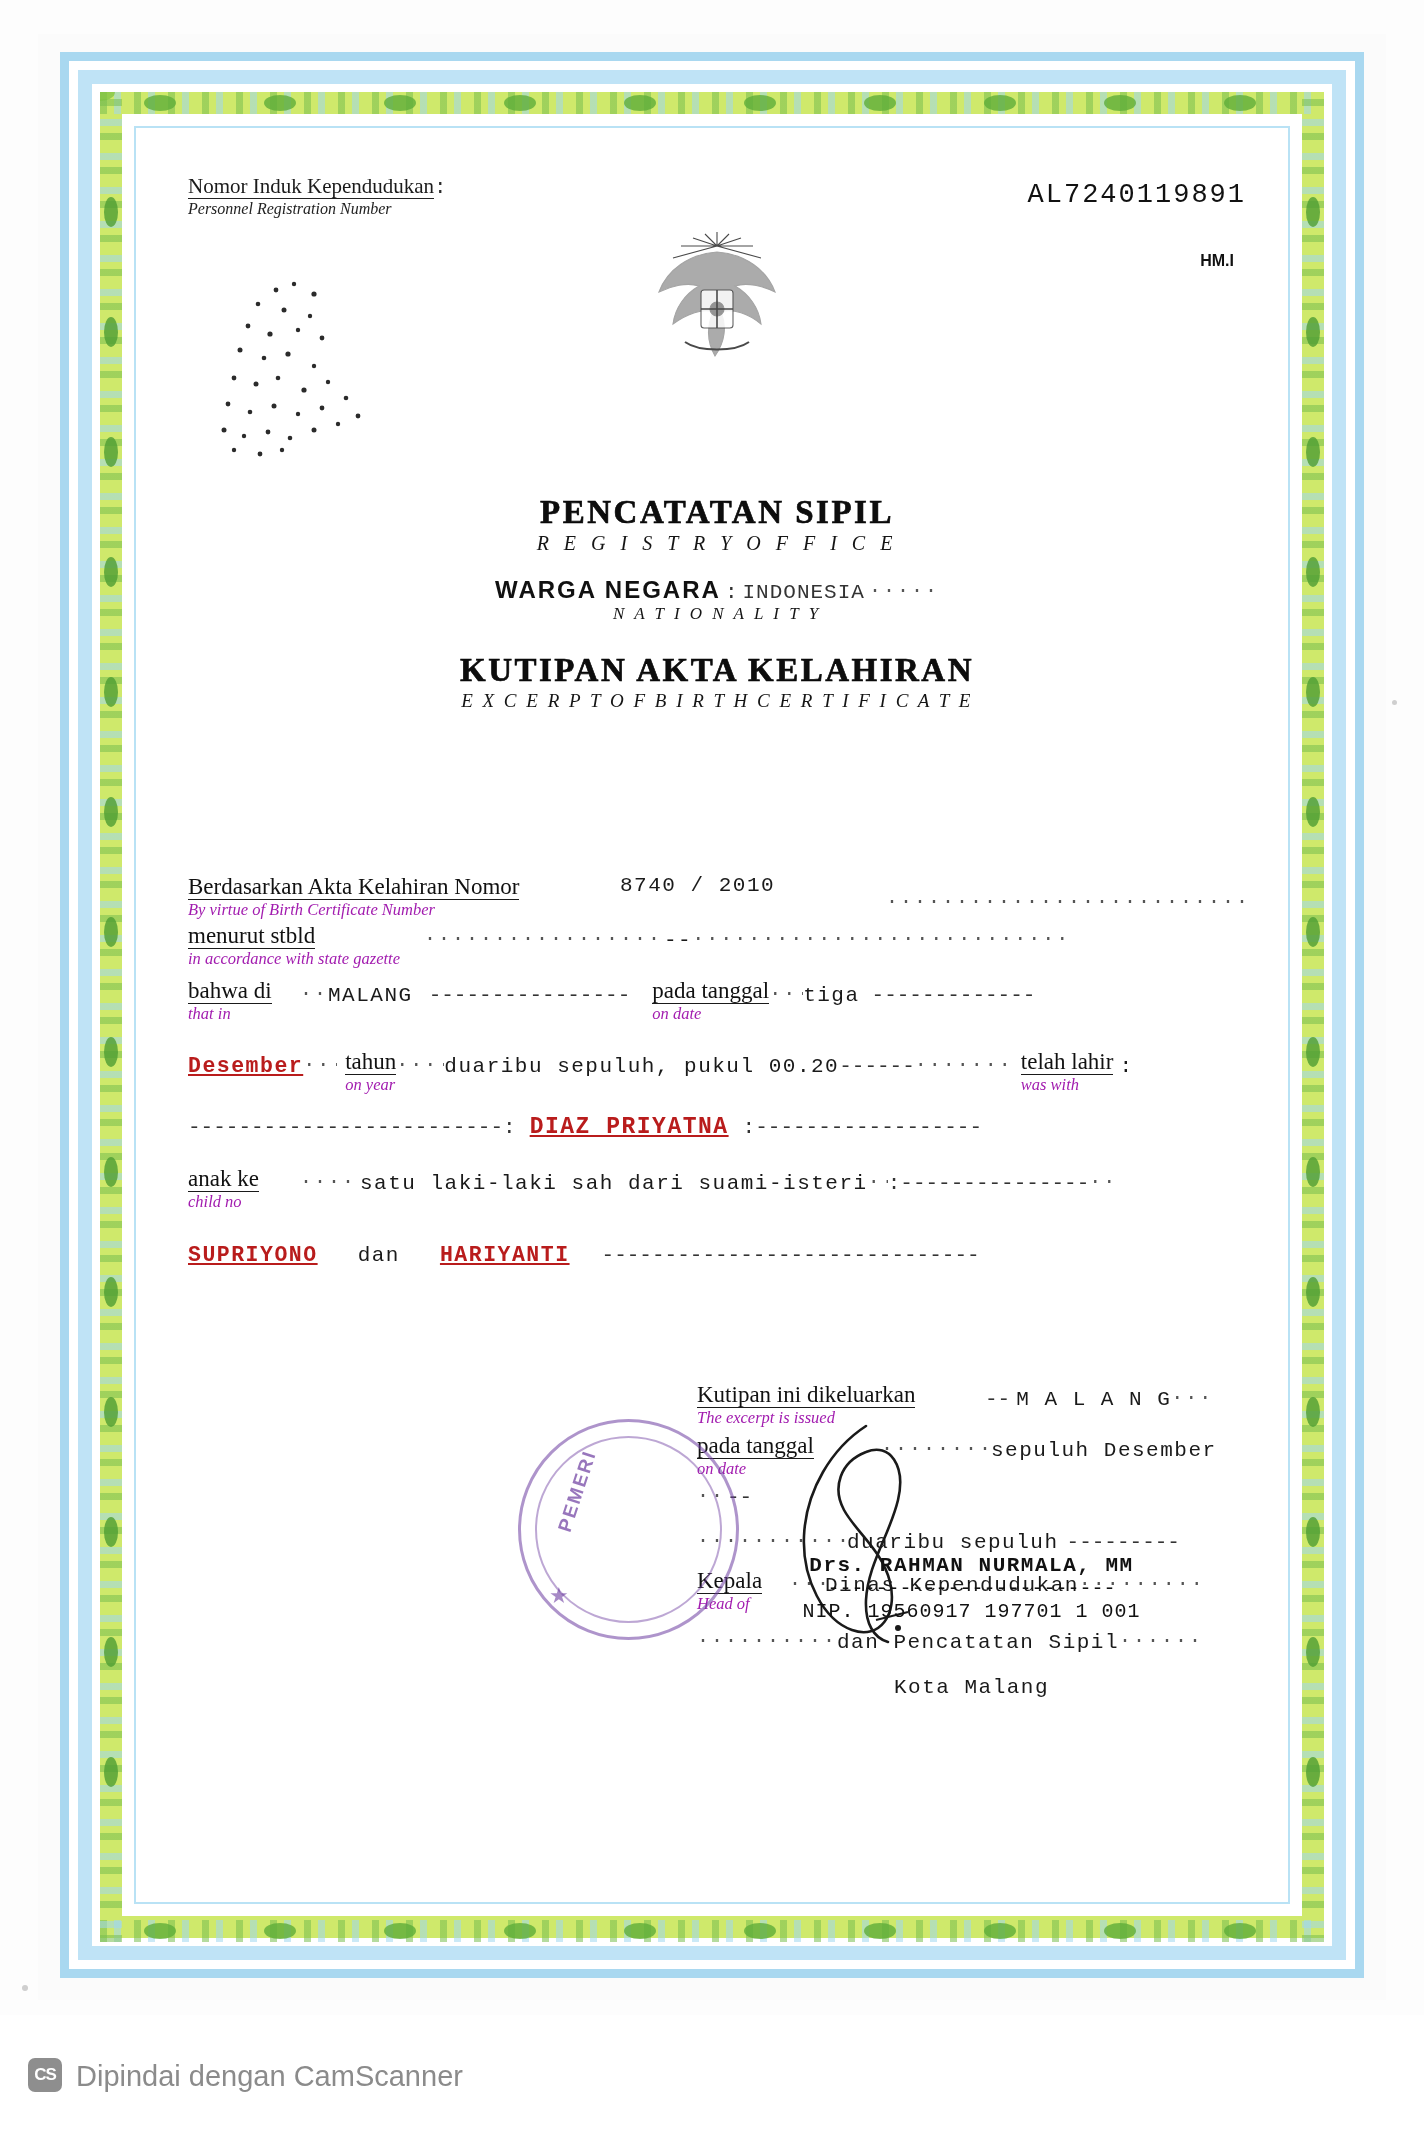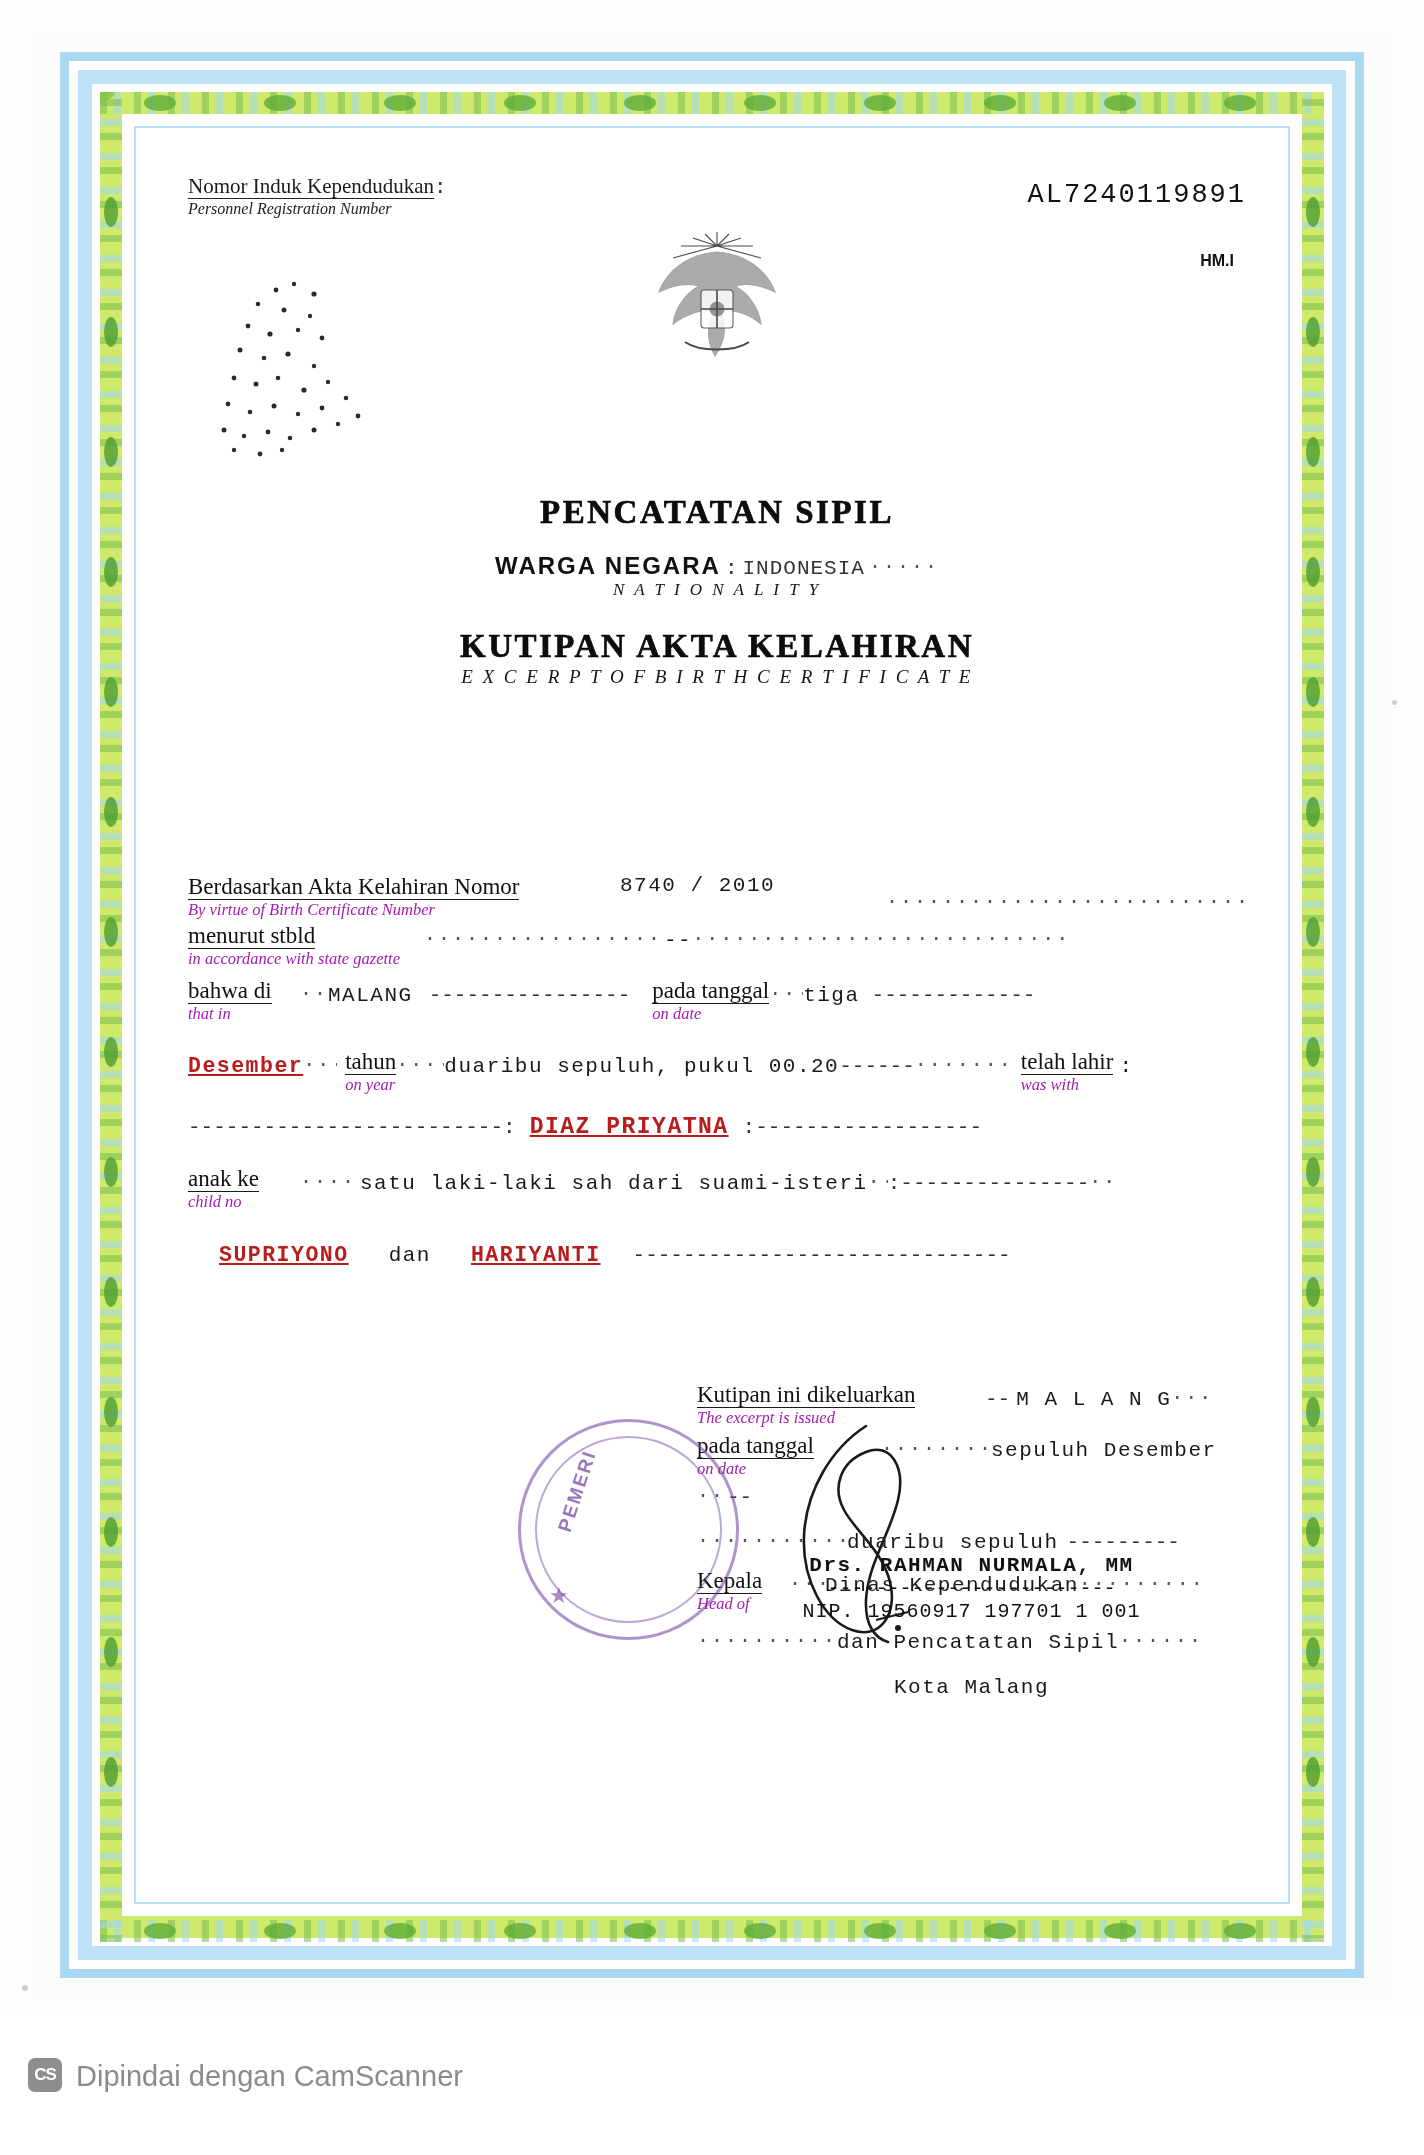--- a/index.html
+++ b/index.html
@@ -381,20 +381,21 @@
             <rect x="64" y="60" width="32" height="38" rx="3" fill="#ffffff" opacity="0.85"></rect>
             <path d="M64 79 L96 79 M80 60 L80 98" stroke-width="1.6"></path>
             <circle cx="80" cy="79" r="7" fill="#2a2a2a" opacity="0.55"></circle>
             <path d="M48 112 C62 122 98 122 112 112" stroke-width="2"></path>
           </g>
         </svg>
       </div>
 
       <div class="titleblock">
         <div class="t-main">PENCATATAN SIPIL</div>
+        <div class="t-sub">R E G I S T R Y   O F F I C E</div>
 
         <div class="nat-line">
           <span class="nat-id">WARGA NEGARA</span>
           <span class="nat-val">:</span>
           <span class="nat-val">INDONESIA</span>
           <span class="dotfill" style="width:70px;">..........</span>
           <div class="nat-en">N A T I O N A L I T Y</div>
         </div>
 
         <div class="t-main t-main2">KUTIPAN AKTA KELAHIRAN</div>
@@ -449,21 +450,21 @@
           <span class="dash">:------------------</span>
         </div>
 
         <div class="frow" style="margin-top:26px;">
           <span class="flabel" style="width:112px;">
             <span class="fl-id">anak ke</span>
             <span class="fl-en">child no</span>
           </span><span class="dotfill" style="width:60px;">........</span><span class="typed">satu laki-laki sah dari suami-isteri</span><span class="dotfill" style="width:20px;">..</span><span class="dash">:---------------</span><span class="dotfill" style="width:28px;">...</span>
         </div>
 
-        <div class="frow" style="margin-top:30px;margin-left:31px;">
+        <div class="frow" style="margin-top:30px;">
           <span class="typed-b">SUPRIYONO</span>
           <span class="typed" style="margin:0 36px;">dan</span>
           <span class="typed-b">HARIYANTI</span>
           <span class="dash" style="margin-left:28px;">------------------------------</span>
         </div>
       </div>
 
       <div class="issue">
         <div class="frow">
           <span class="flabel" style="width:288px;">

